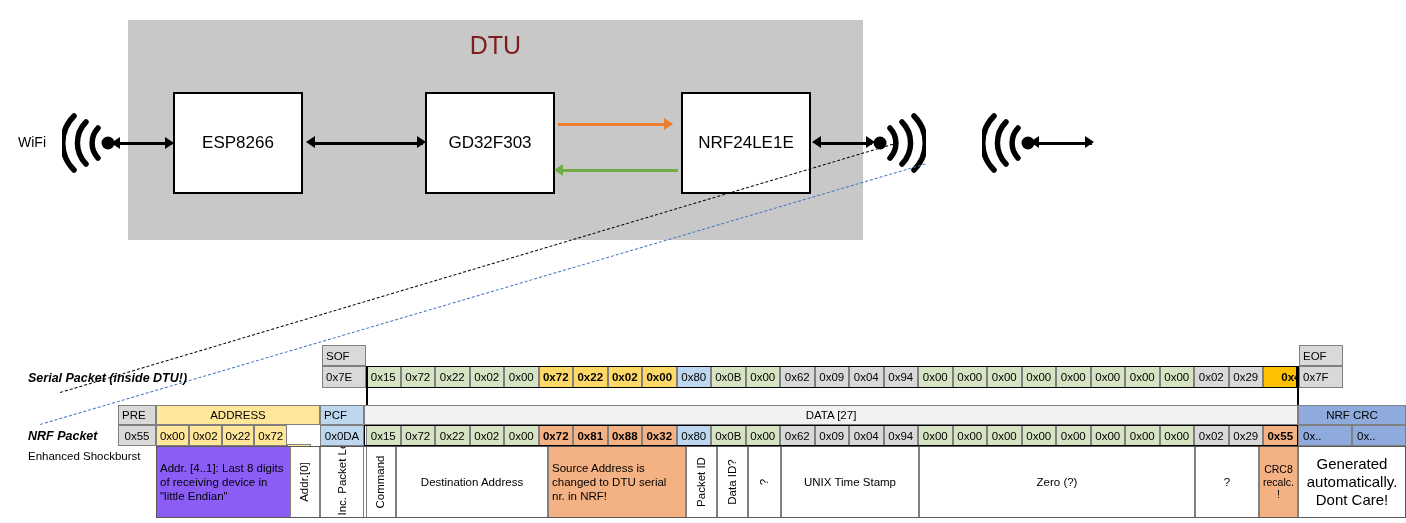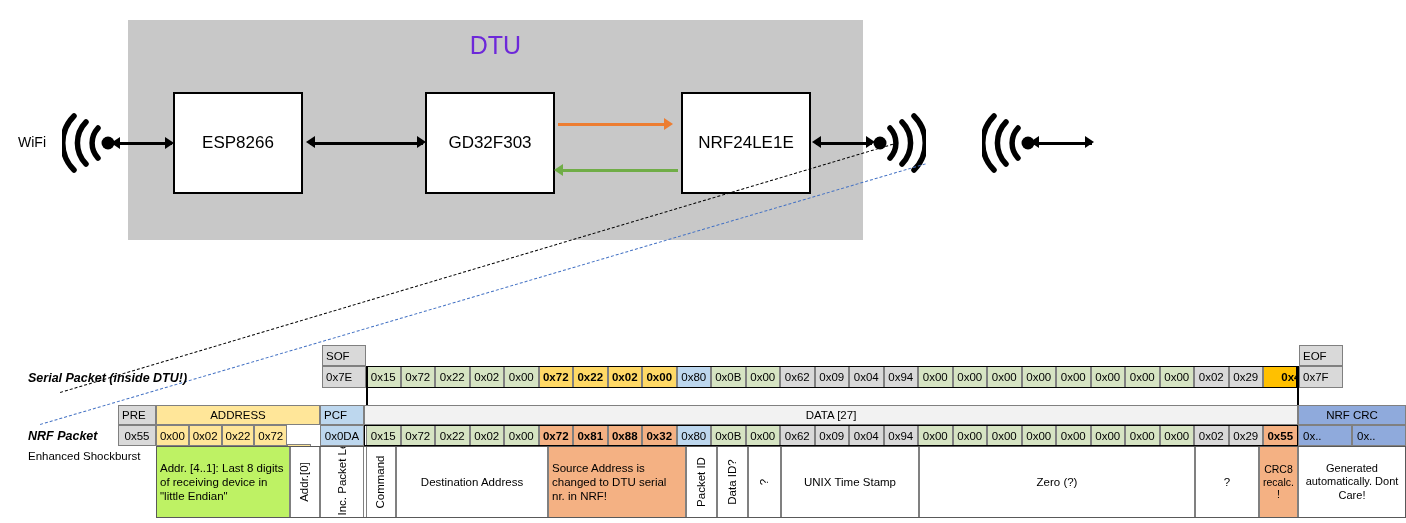--- a/index.html
+++ b/index.html
@@ -17,21 +17,21 @@
   .enclosure{
     position:absolute;
     background:#c8c8c8;
     box-sizing:border-box;
   }
   .enclosure-title{
     position:absolute;
     left:0;right:0;top:12px;
     text-align:center;
     font-size:25px;
-    color:#6d28d9;
+    color:#7f1d1d;
     line-height:1.1;
   }
   .chip{
     position:absolute;
     background:#ffffff;
     border:2.5px solid #000;
     box-sizing:border-box;
     display:flex;align-items:center;justify-content:center;
     font-size:17px;
     color:#000;
@@ -261,21 +261,21 @@
       <div class="cell c" style="left: 1125px; top: 425px; width: 34.5px; height: 21px; background: rgb(214, 228, 195);">0x00</div>
       <div class="cell c" style="left: 1159.5px; top: 425px; width: 34.5px; height: 21px; background: rgb(214, 228, 195);">0x00</div>
       <div class="cell c" style="left: 1194px; top: 425px; width: 34.5px; height: 21px; background: rgb(217, 217, 217);">0x02</div>
       <div class="cell c" style="left: 1228.5px; top: 425px; width: 34.5px; height: 21px; background: rgb(217, 217, 217);">0x29</div>
       <div class="cell c bold" style="left: 1263px; top: 425px; width: 34.5px; height: 21px; background: rgb(244, 177, 131);">0x55</div>
       <div class="cell l" style="left: 1298px; top: 425px; width: 54px; height: 21px; background: rgb(143, 170, 220); padding-left: 4px;">0x..</div>
       <div class="cell l" style="left: 1352px; top: 425px; width: 54px; height: 21px; background: rgb(143, 170, 220); padding-left: 4px;">0x..</div>
     </div>
 
   <div id="nrf-desc">
-      <div class="cell wrap" style="left: 156px; top: 446px; width: 134px; height: 72px; background: #bef264; align-items: center;">Addr. [4..1]: Last 8 digits of receiving device in "little Endian"</div>
+      <div class="cell wrap" style="left: 156px; top: 446px; width: 134px; height: 72px; background: #8b5cf6; align-items: center;">Addr. [4..1]: Last 8 digits of receiving device in "little Endian"</div>
       <div class="vert" style="left: 290px; top: 446px; width: 30px; height: 72px; background: rgb(255, 255, 255);">
         <div class="vtxt">Addr.[0]</div>
       </div>
       <div class="vert" style="left: 320px; top: 446px; width: 44px; height: 72px; background: rgb(255, 255, 255);">
         <div class="vtxt two" style="display: flex; gap: 2px;">
           <div>9 Bit!</div>
           <div>Inc. Packet Length</div>
         </div>
       </div>
       <div class="vert" style="left: 366px; top: 446px; width: 30px; height: 72px; background: rgb(255, 255, 255);">
@@ -289,19 +289,19 @@
       <div class="vert" style="left: 717px; top: 446px; width: 31px; height: 72px; background: rgb(255, 255, 255);">
         <div class="vtxt">Data ID?</div>
       </div>
       <div class="vert" style="left: 748px; top: 446px; width: 33px; height: 72px; background: rgb(255, 255, 255);">
         <div class="vtxt">?</div>
       </div>
       <div class="cell wrapc" style="left: 781px; top: 446px; width: 138px; height: 72px; background: rgb(255, 255, 255);">UNIX Time Stamp</div>
       <div class="cell wrapc" style="left: 919px; top: 446px; width: 276px; height: 72px; background: rgb(255, 255, 255);">Zero (?)</div>
       <div class="cell wrapc" style="left: 1195px; top: 446px; width: 64px; height: 72px; background: rgb(255, 255, 255);">?</div>
       <div class="cell wrapc" style="left: 1259px; top: 446px; width: 39px; height: 72px; background: rgb(244, 177, 131); font-size: 10.5px;">CRC8 recalc. !</div>
-      <div class="cell wrapc" style="left: 1298px; top: 446px; width: 108px; height: 72px; background: rgb(255, 255, 255); font-size: 11px;">Generated automatically. Dont Care!</div>
+      <div class="cell wrapc" style="left: 1298px; top: 446px; width: 108px; height: 72px; background: rgb(255, 255, 255); font-size: 15px;">Generated automatically. Dont Care!</div>
     </div>
 
 <div style="position: absolute; left: 156px; top: 446px; width: 1250px; height: 72px; border: 1.6px solid rgb(89, 89, 89); box-sizing: border-box; pointer-events: none;"></div>
     <div style="position: absolute; left: 366px; top: 366px; width: 931px; height: 22px; border: 1.6px solid rgb(0, 0, 0); box-sizing: border-box; pointer-events: none;"></div>
     <div style="position: absolute; left: 364px; top: 425px; width: 934px; height: 21px; border: 1.6px solid rgb(0, 0, 0); box-sizing: border-box; pointer-events: none;"></div>
   </div>
 
 </body></html>

